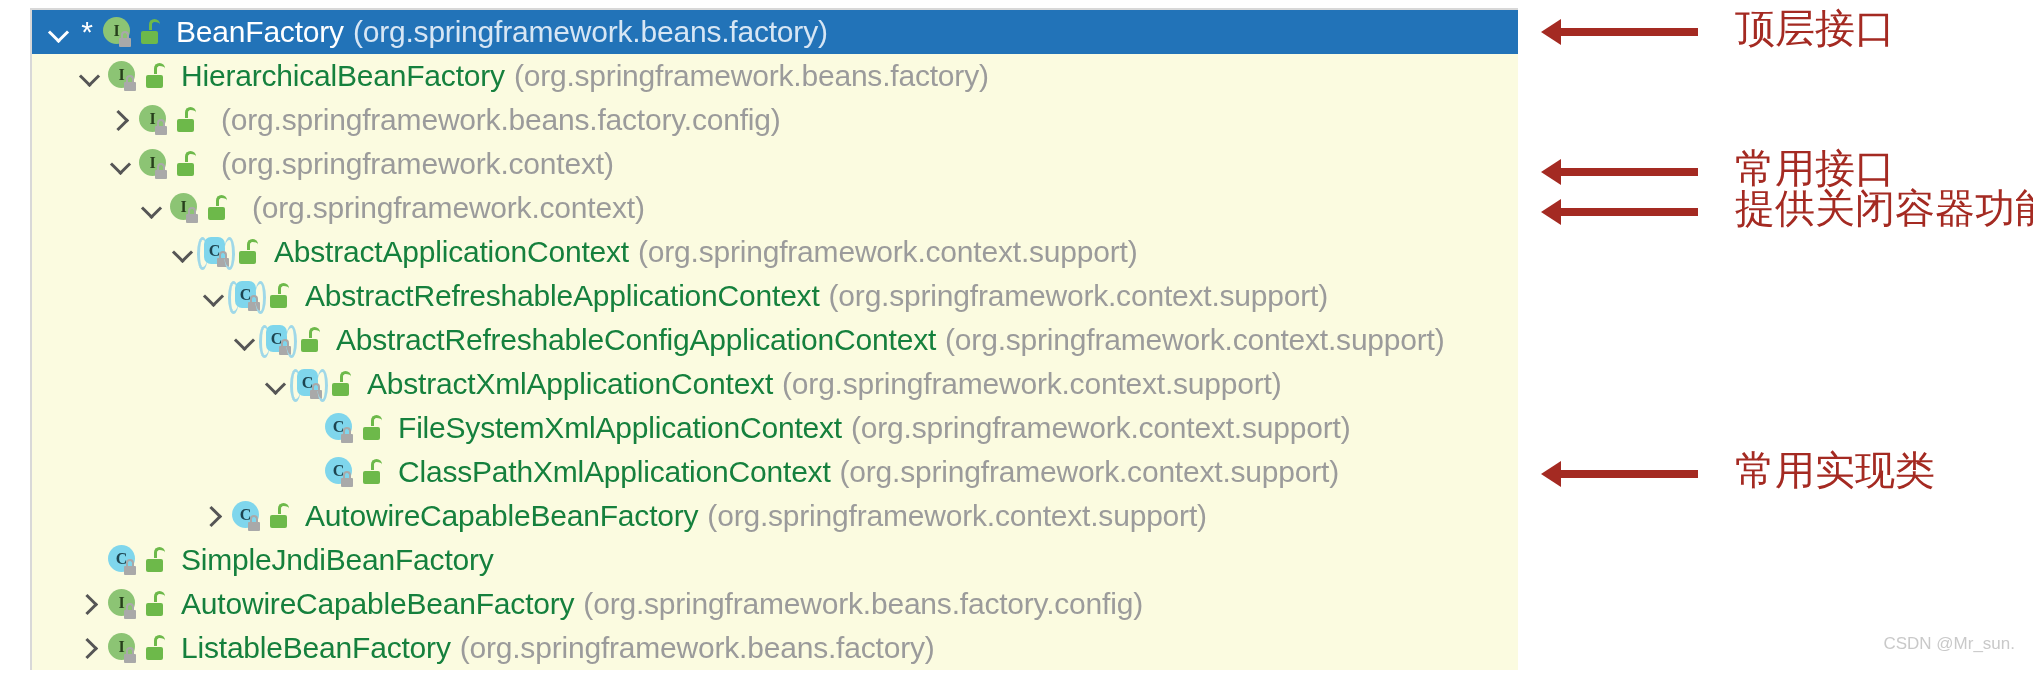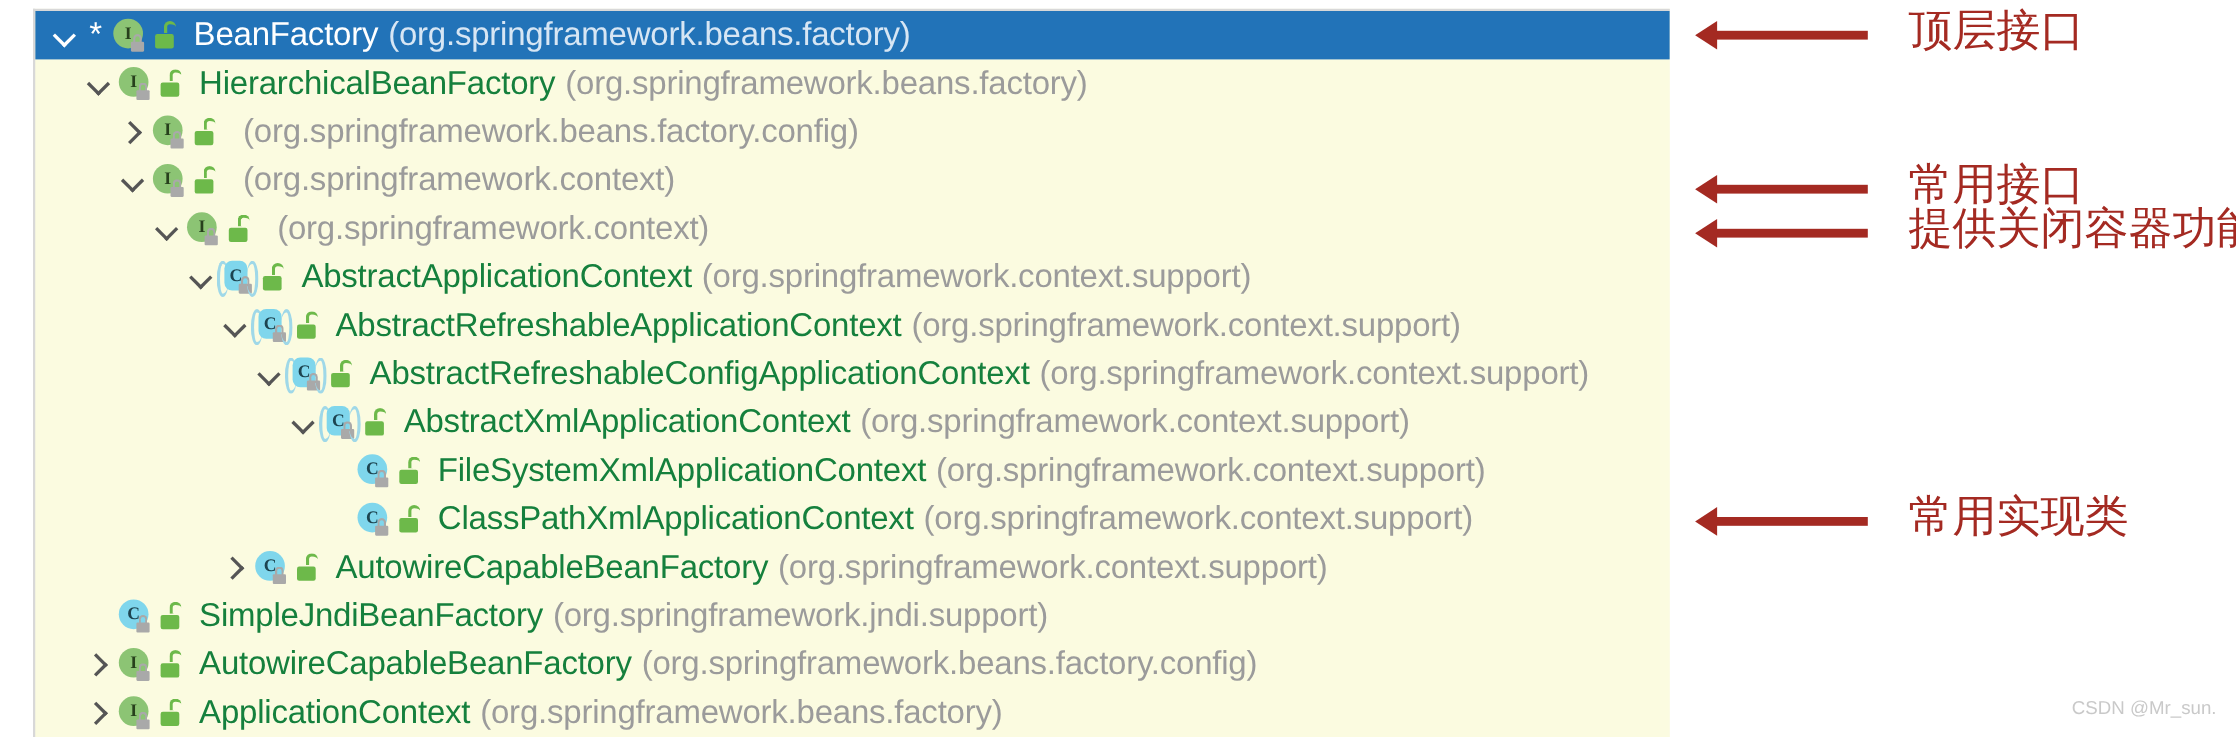--- a/index.html
+++ b/index.html
@@ -421,21 +421,20 @@
           <span class="sublock">
             <span class="shackle"></span>
             <span class="body"></span>
           </span>
         </span>
         <span class="vis-icon">
           <span class="shackle"></span>
           <span class="body"></span>
         </span>
         <span class="node-name">SimpleJndiBeanFactory</span>
-        <span class="node-pkg">(org.springframework.jndi.support)</span>
       </div>
       <div class="tree-row">
         <span class="indent" style="width: 43px;"></span>
         <span class="twisty collapsed"></span>
         <span class="type-icon iface">
           <span class="disc">I</span>
           <span class="sublock">
             <span class="shackle"></span>
             <span class="body"></span>
           </span>
@@ -454,21 +453,21 @@
           <span class="disc">I</span>
           <span class="sublock">
             <span class="shackle"></span>
             <span class="body"></span>
           </span>
         </span>
         <span class="vis-icon">
           <span class="shackle"></span>
           <span class="body"></span>
         </span>
-        <span class="node-name">ApplicationContext</span>
+        <span class="node-name">ListableBeanFactory</span>
         <span class="node-pkg">(org.springframework.beans.factory)</span>
       </div>
     </div>
 
   <div id="annotation-layer">
       <div class="annot-arrow" style="left: 1558px; width: 140px; top: 28px; background: rgb(164, 42, 34);"></div>
       <div class="annot-text" style="left: 1735px; top: 8px; color: rgb(164, 42, 34);">顶层接口</div>
       <div class="annot-arrow" style="left: 1558px; width: 140px; top: 168px; background: rgb(164, 42, 34);"></div>
       <div class="annot-text" style="left: 1735px; top: 148px; color: rgb(164, 42, 34);">常用接口</div>
       <div class="annot-arrow" style="left: 1558px; width: 140px; top: 208px; background: rgb(164, 42, 34);"></div>

